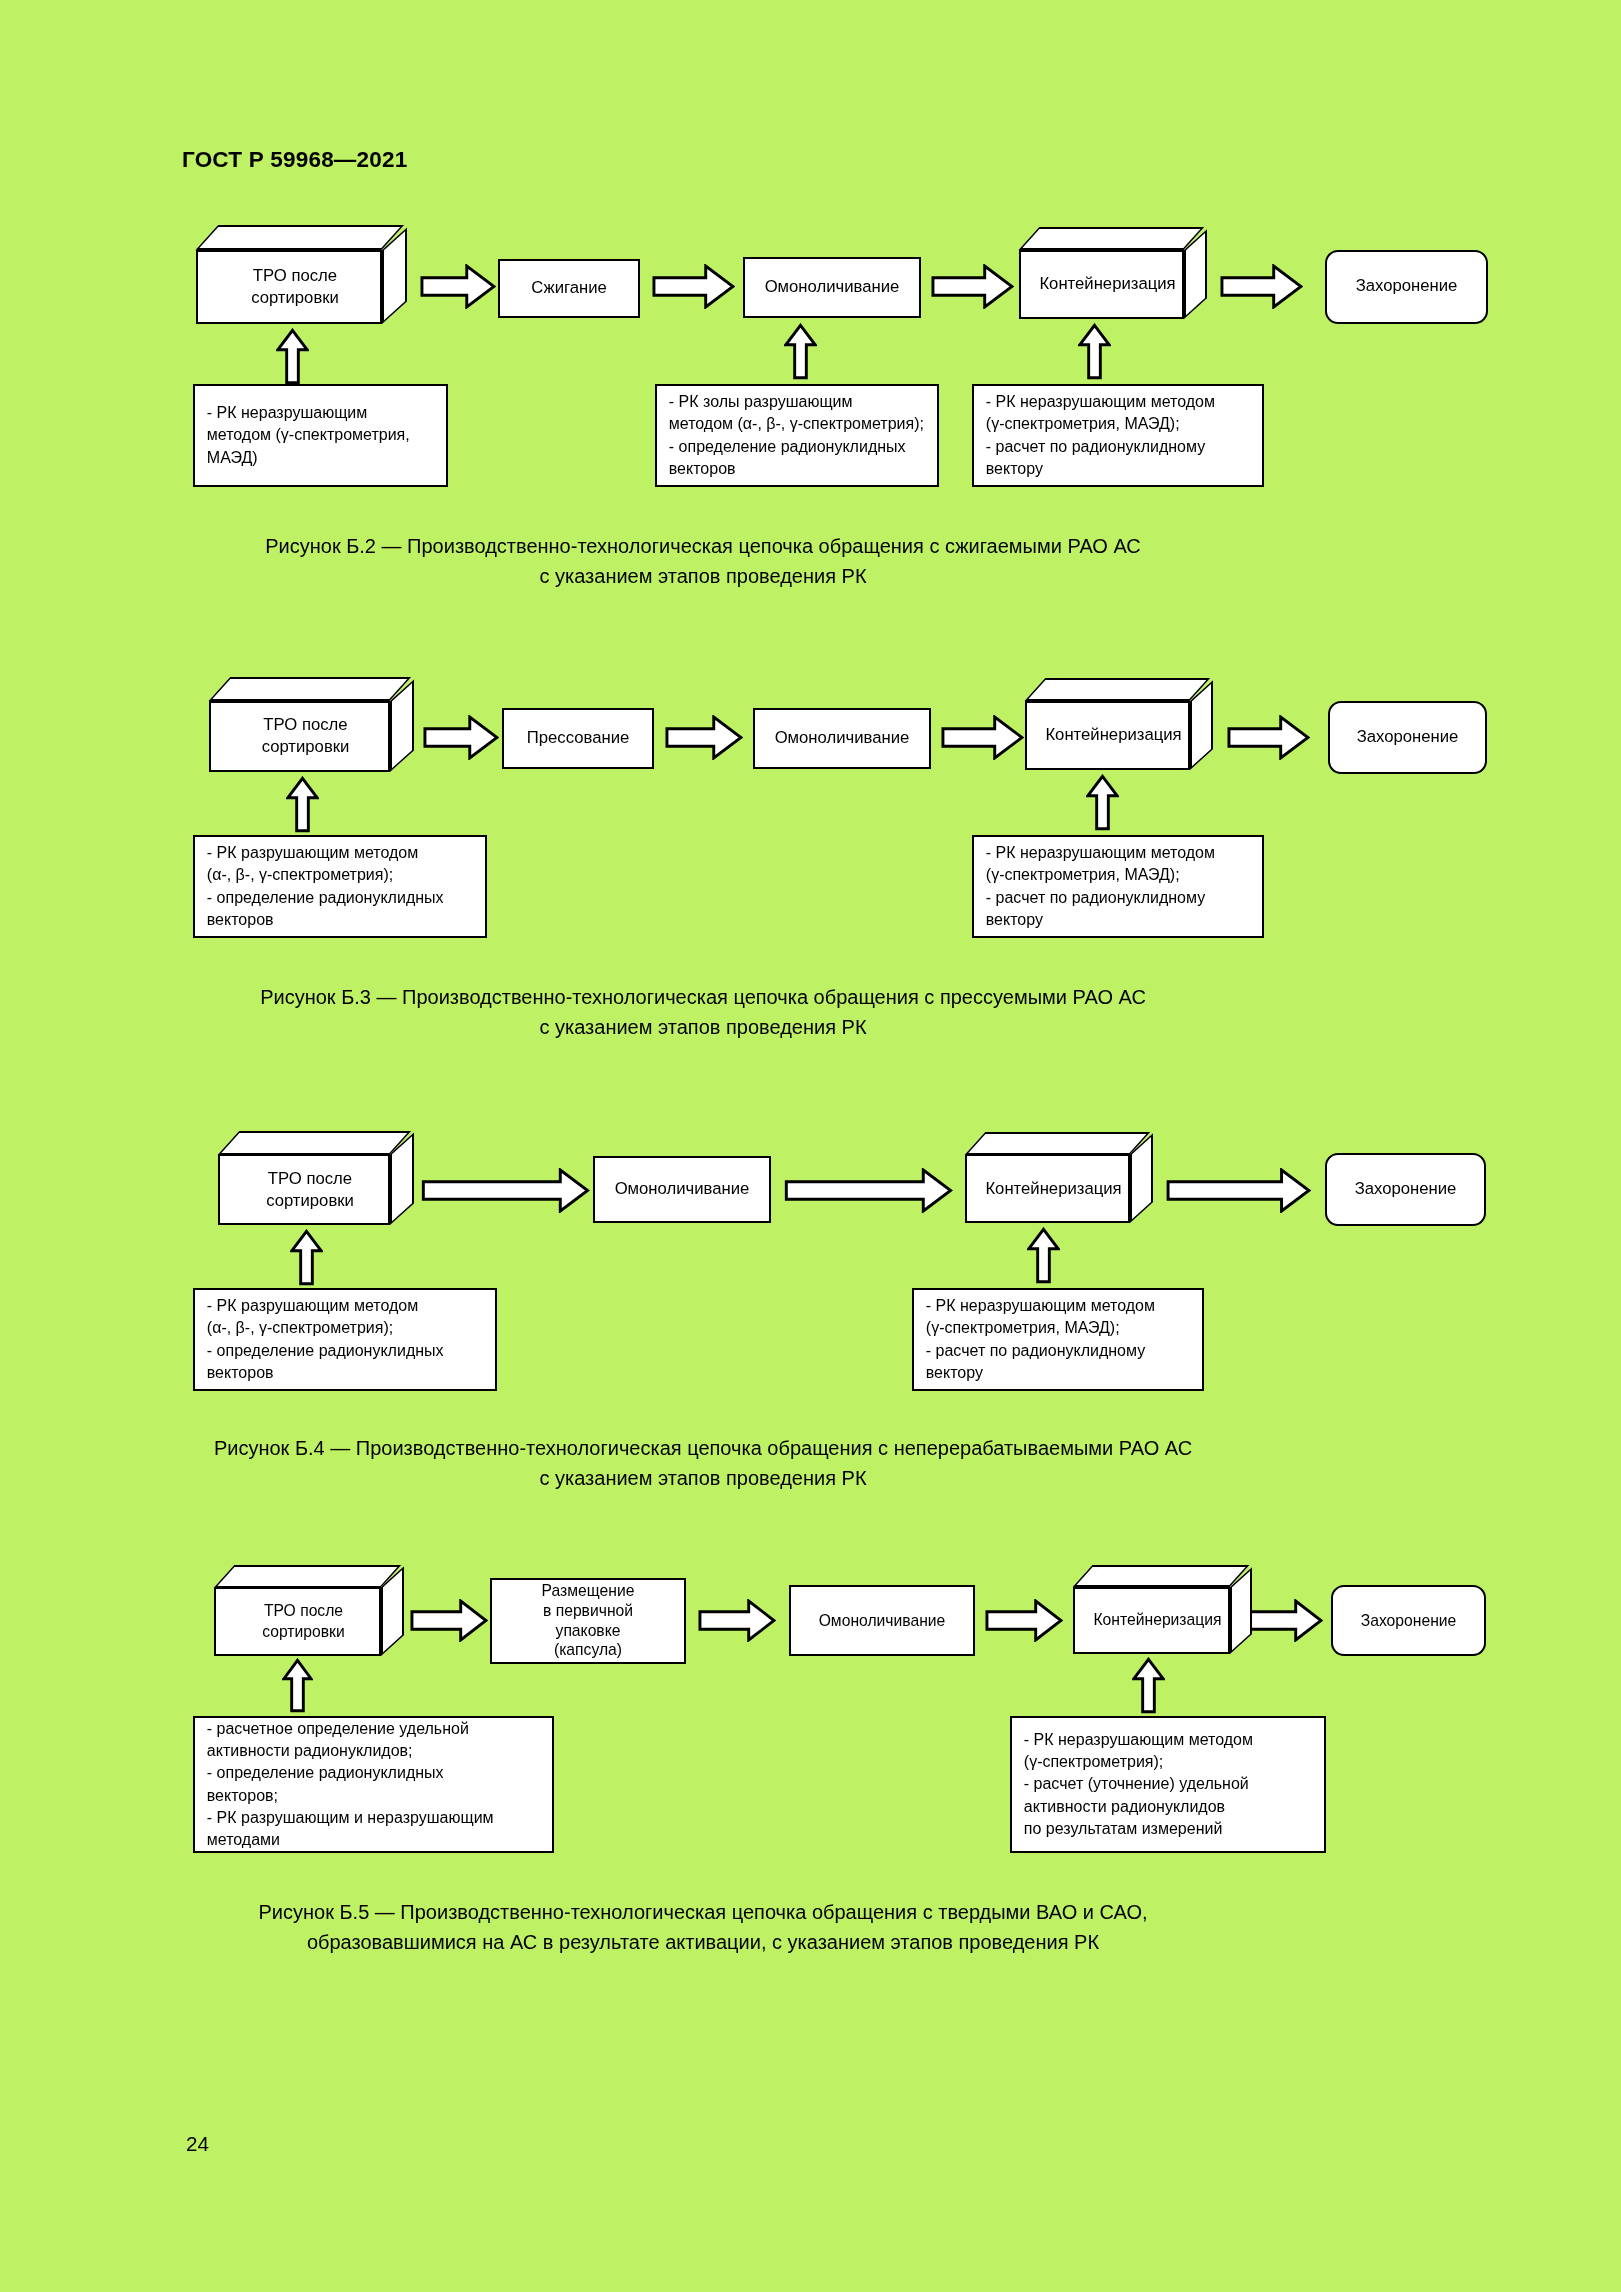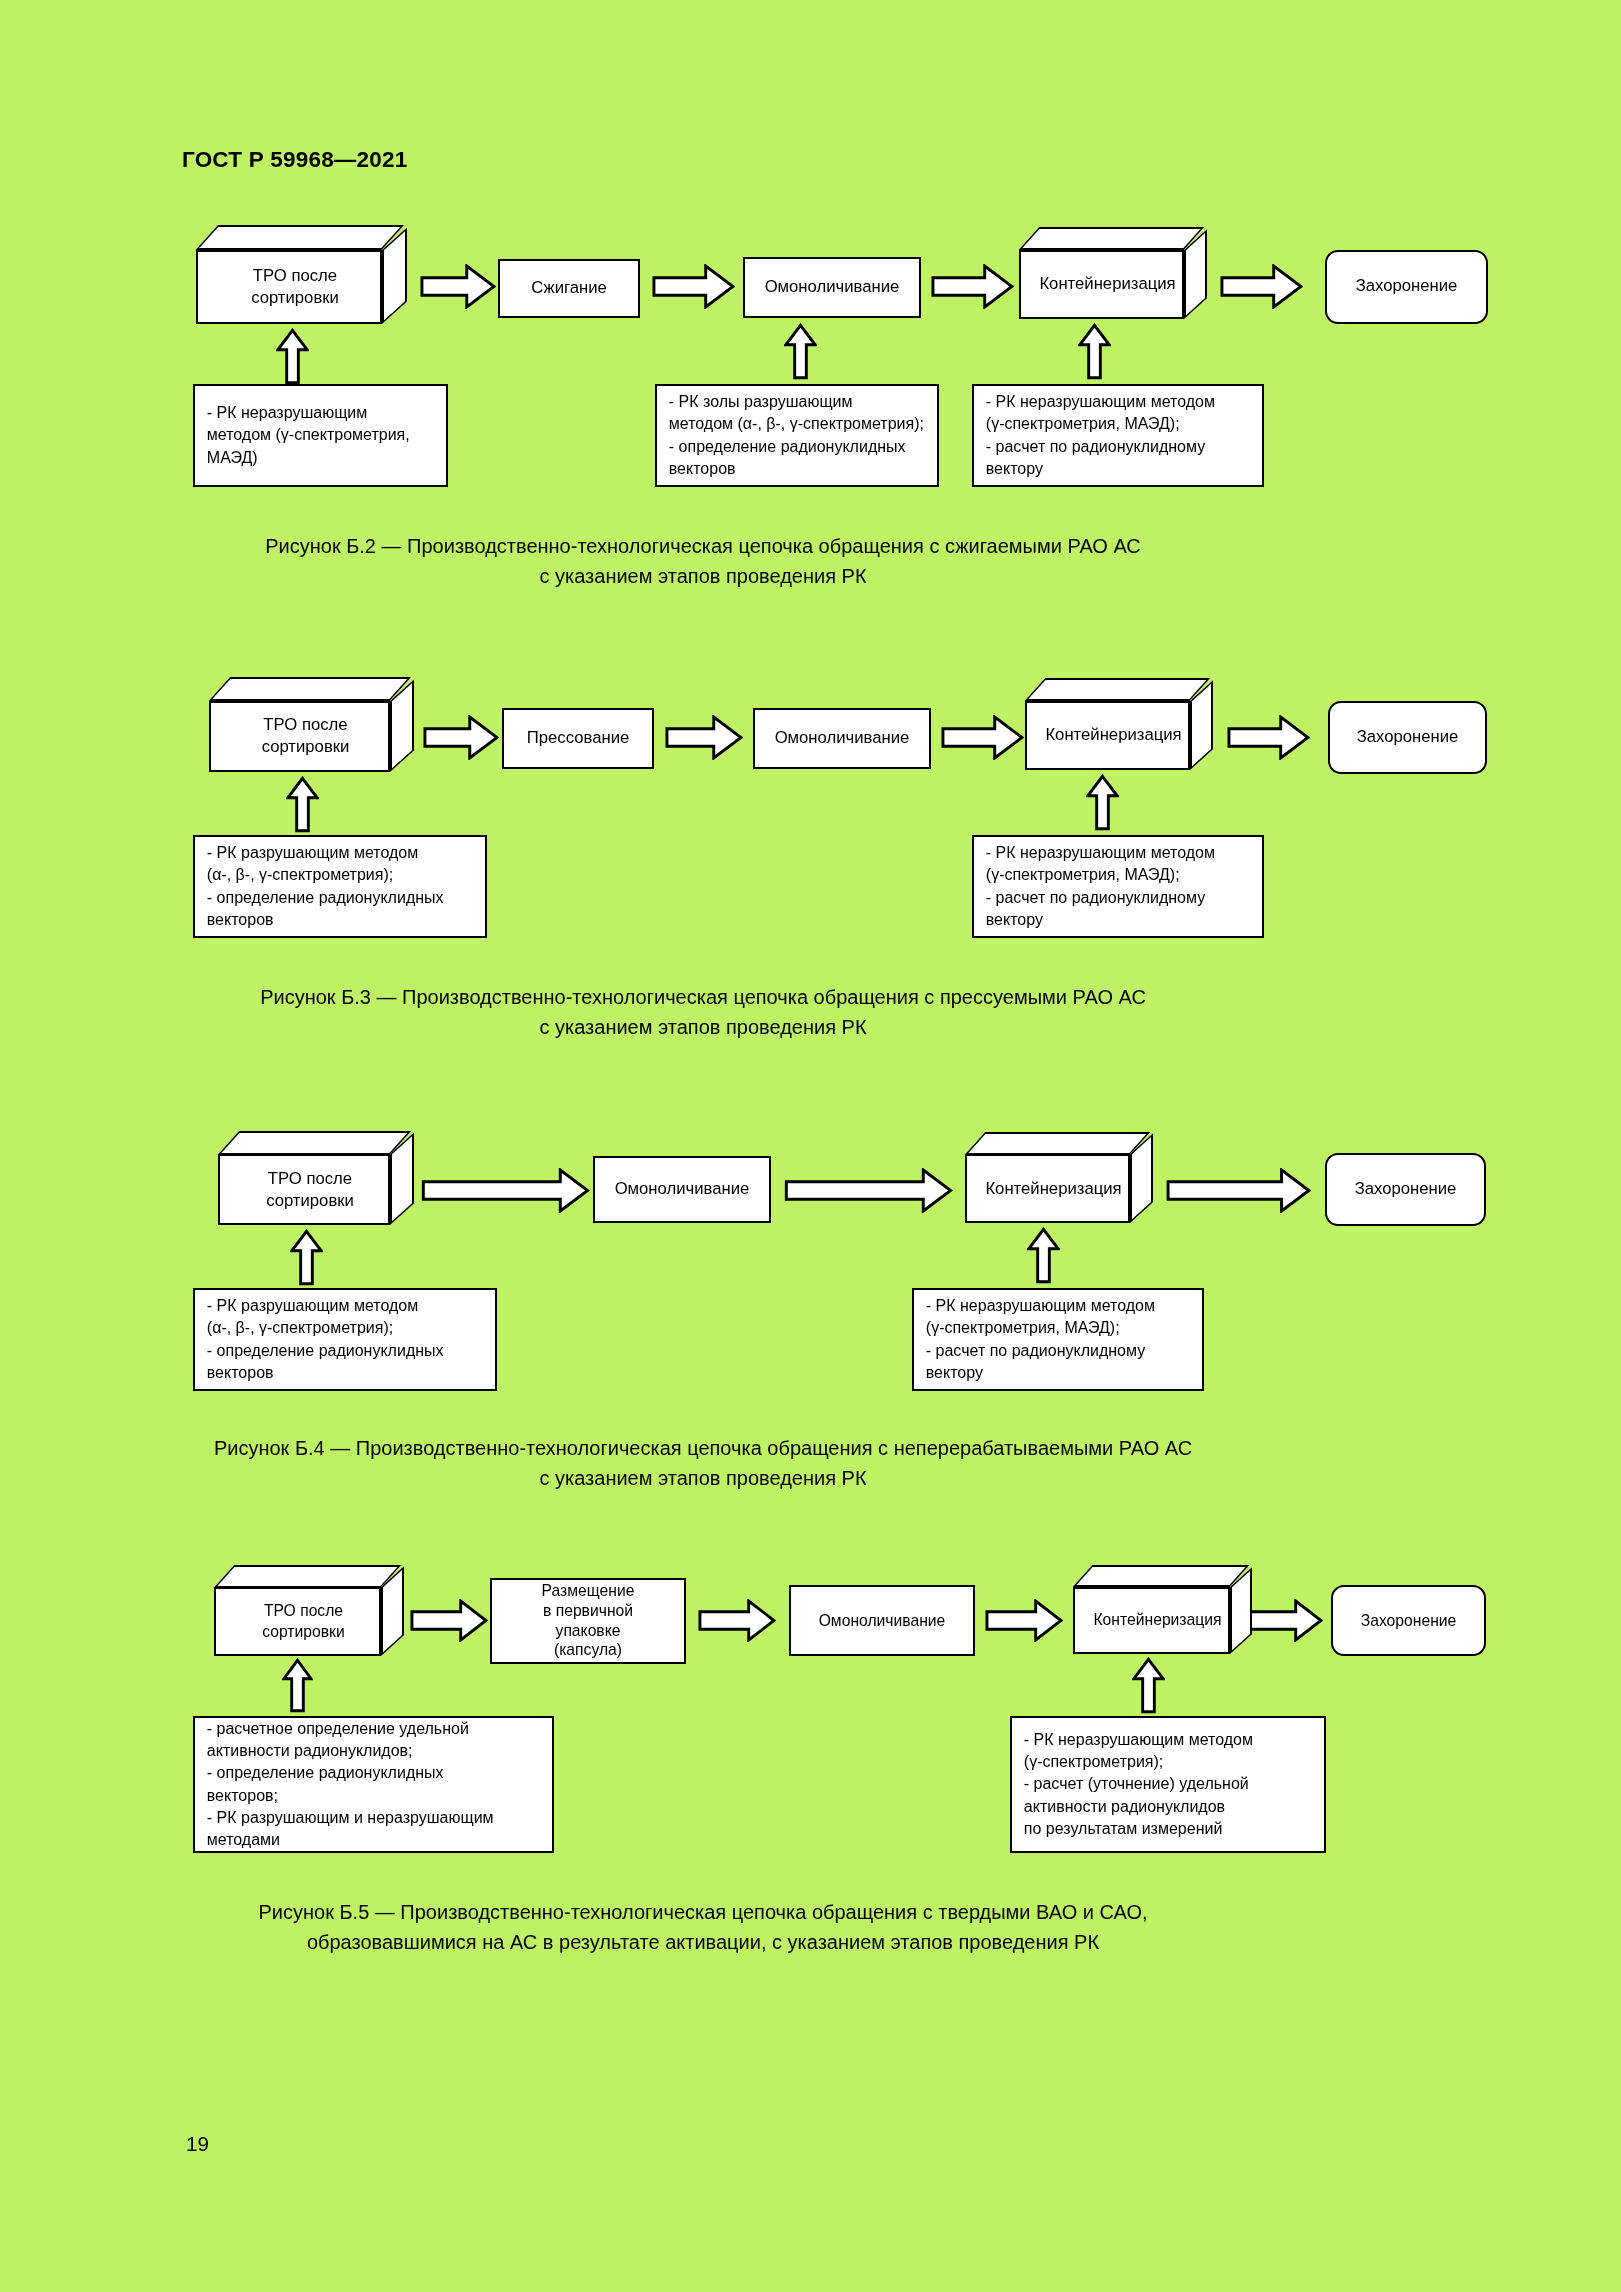--- a/index.html
+++ b/index.html
@@ -434,16 +434,16 @@
 активности радионуклидов
 по результатам измерений</div>
     </div>
 
     <div class="caption" style="top:341px;">
       <span>Рисунок Б.5 — Производственно-технологическая цепочка обращения с твердыми ВАО и САО,</span>
       <span>образовавшимися на АС в результате активации, с указанием этапов проведения РК</span>
     </div>
   </div>
 
-  <div class="page-number">19</div>
+  <div class="page-number">24</div>
 
 </div>
 
 
 </body></html>

